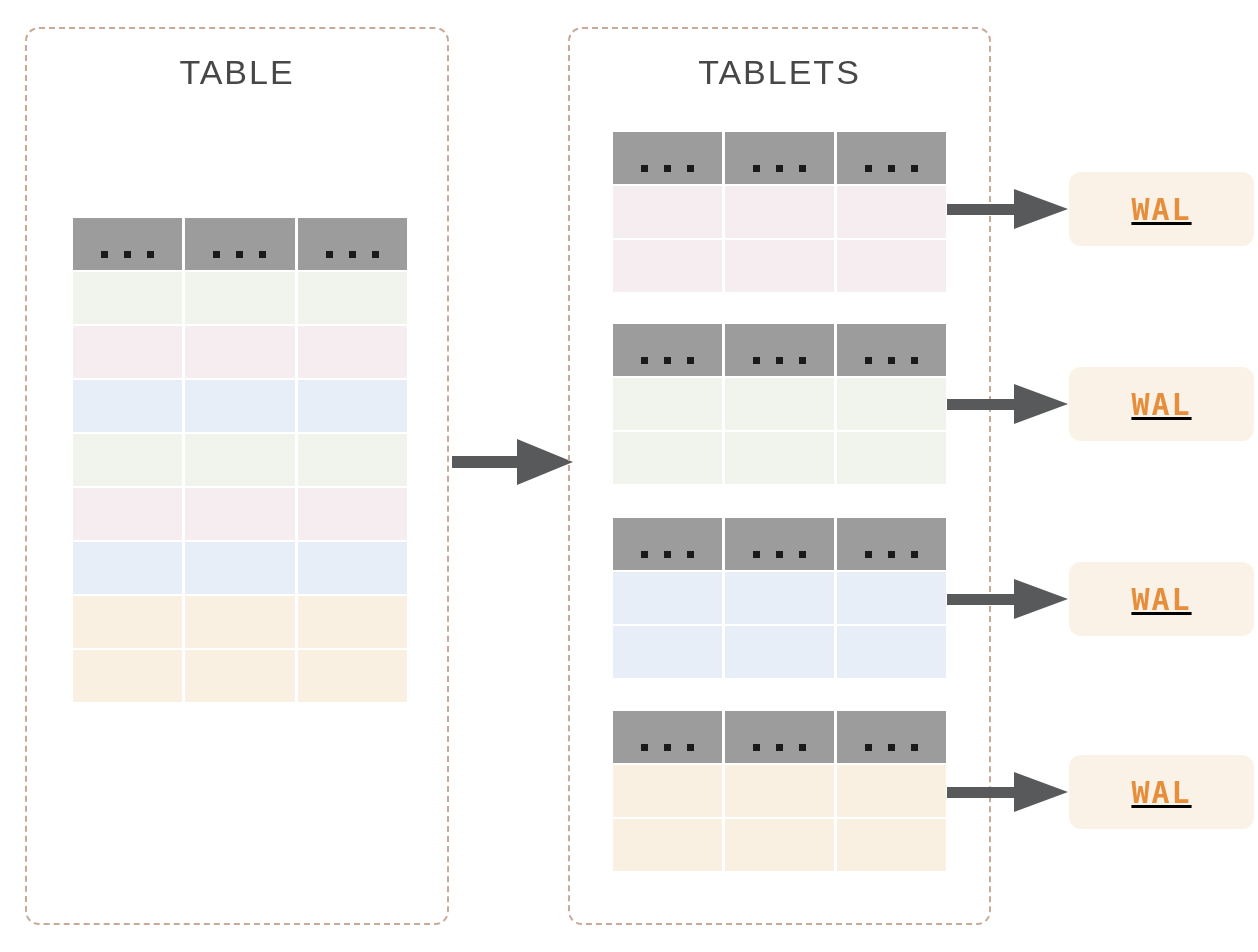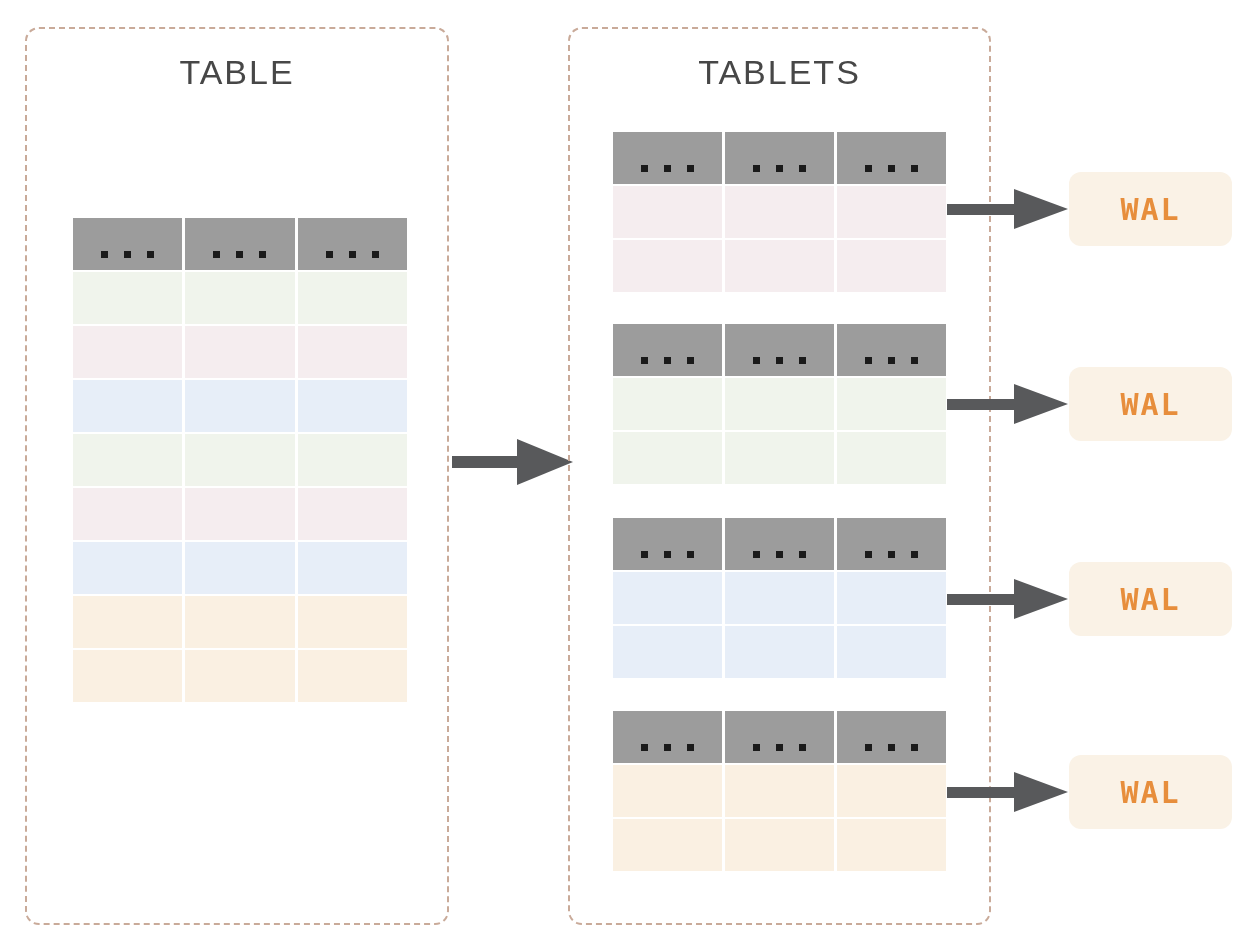--- a/index.html
+++ b/index.html
@@ -65,27 +65,28 @@
   .dot {
     width: 7px;
     height: 7px;
     background: var(--c-dot_black, #1a1a1a);
   }
 
   
   .wal-box {
     position: absolute;
     left: 1069px;
-    width: 163px;
+    width: 185px;
     height: 74px;
     background: var(--c-wal_background, #faf2e6);
     border-radius: 12px;
     display: flex;
     align-items: center;
     justify-content: center;
+    text-decoration: underline;
   }
   .wal-label {
     font-family: "DejaVu Sans Mono", monospace;
     font-weight: 700;
     font-size: 30px;
     letter-spacing: 2px;
     color: var(--c-wal_text, #e78e3c);
   }
 
   

